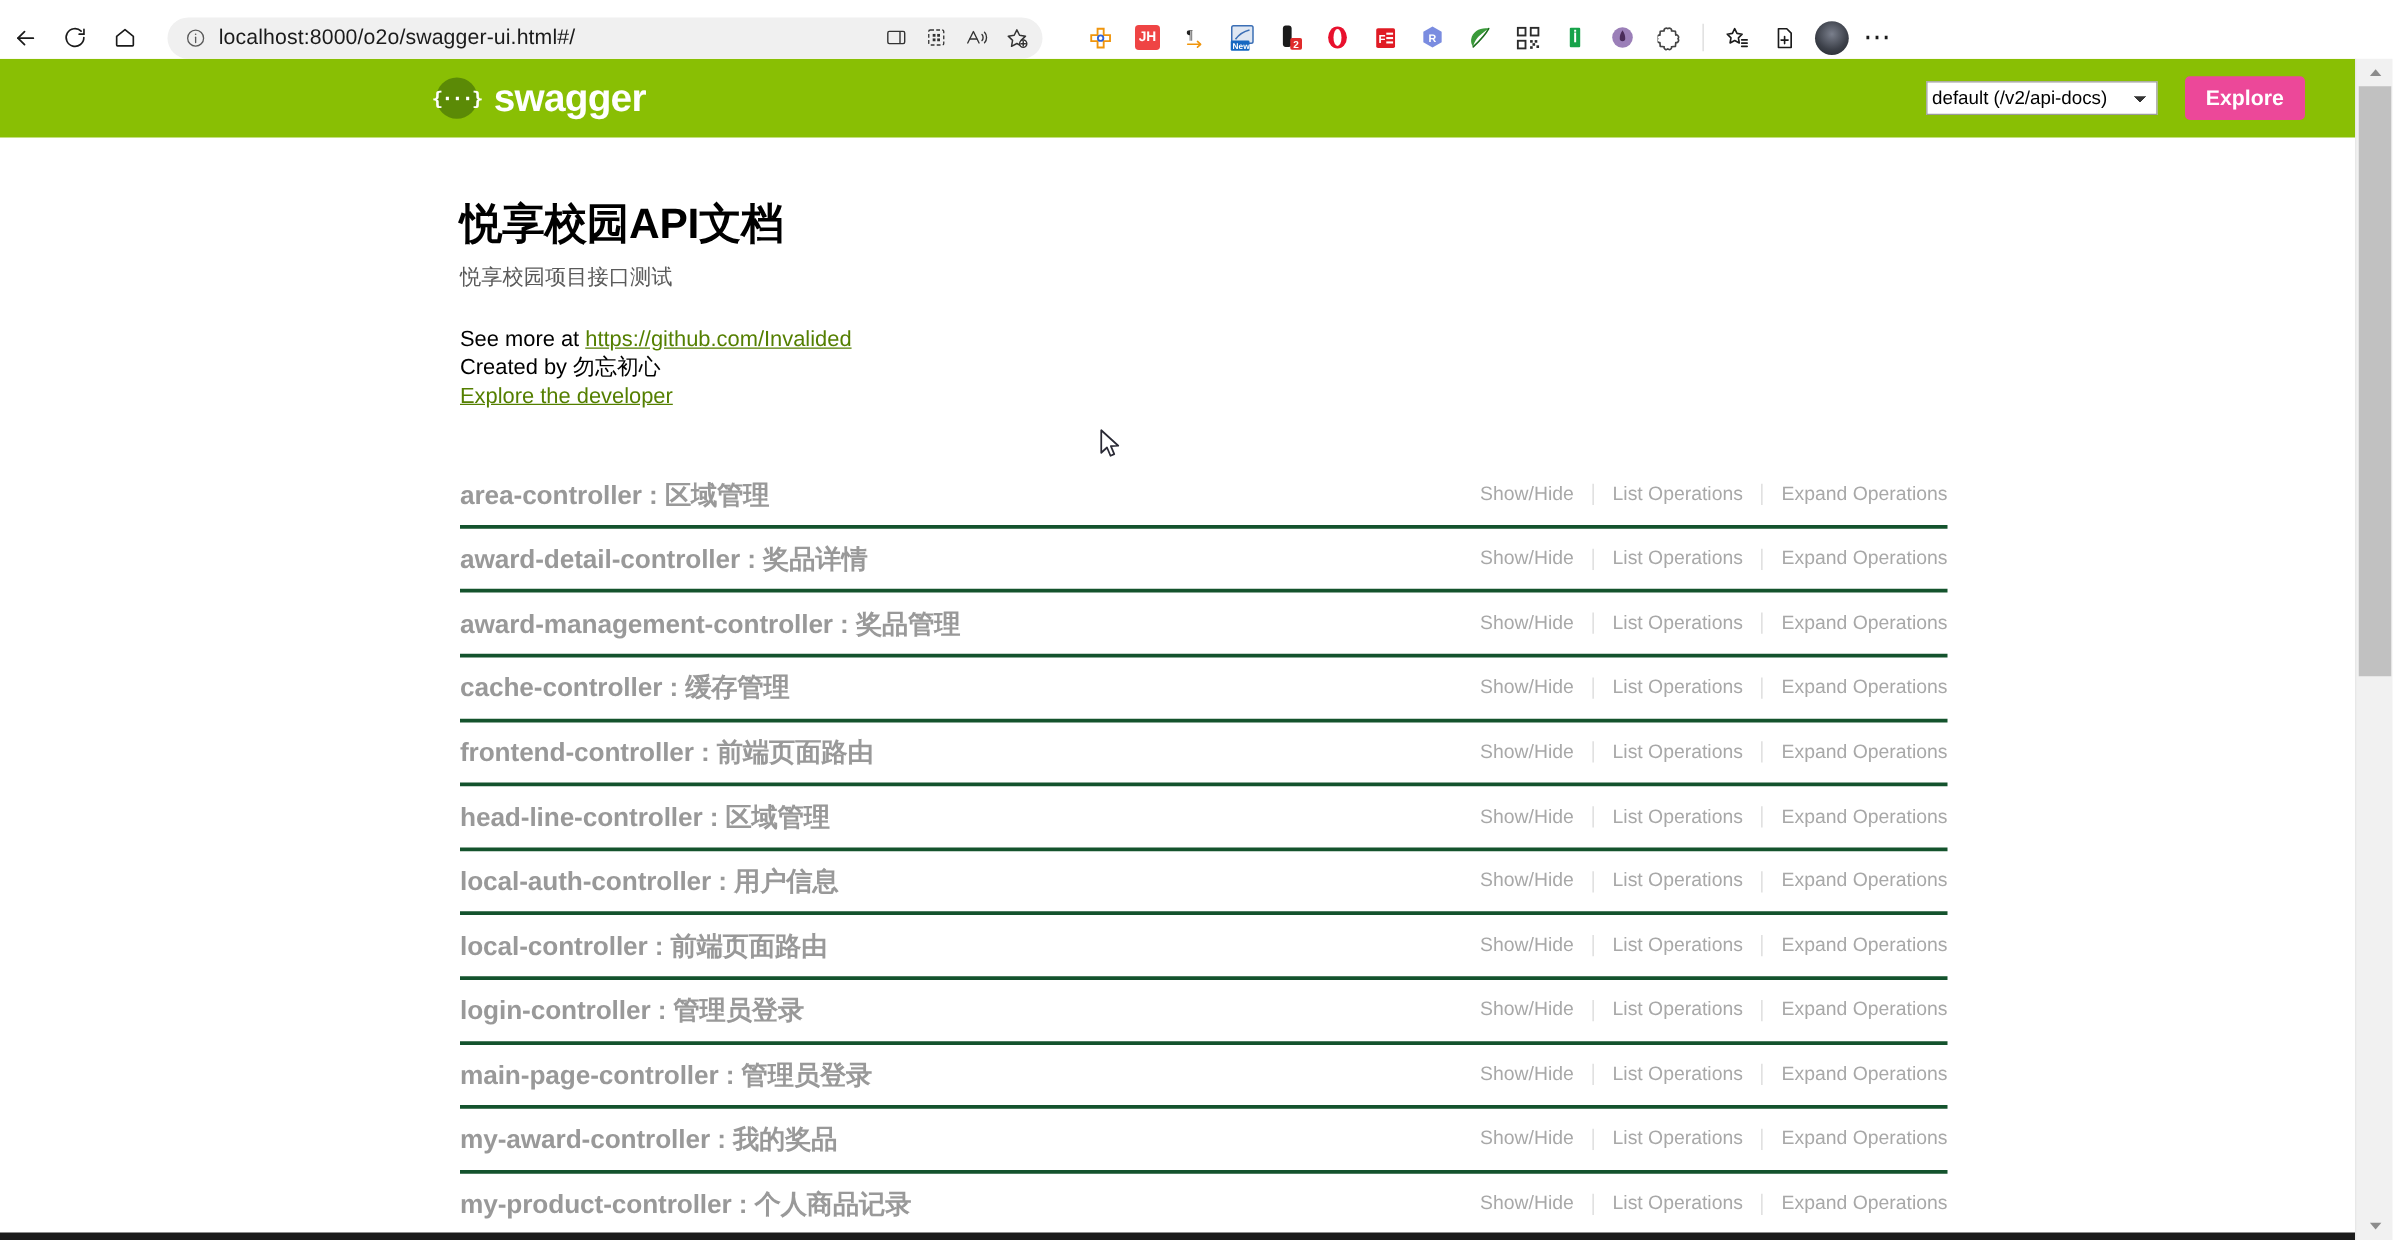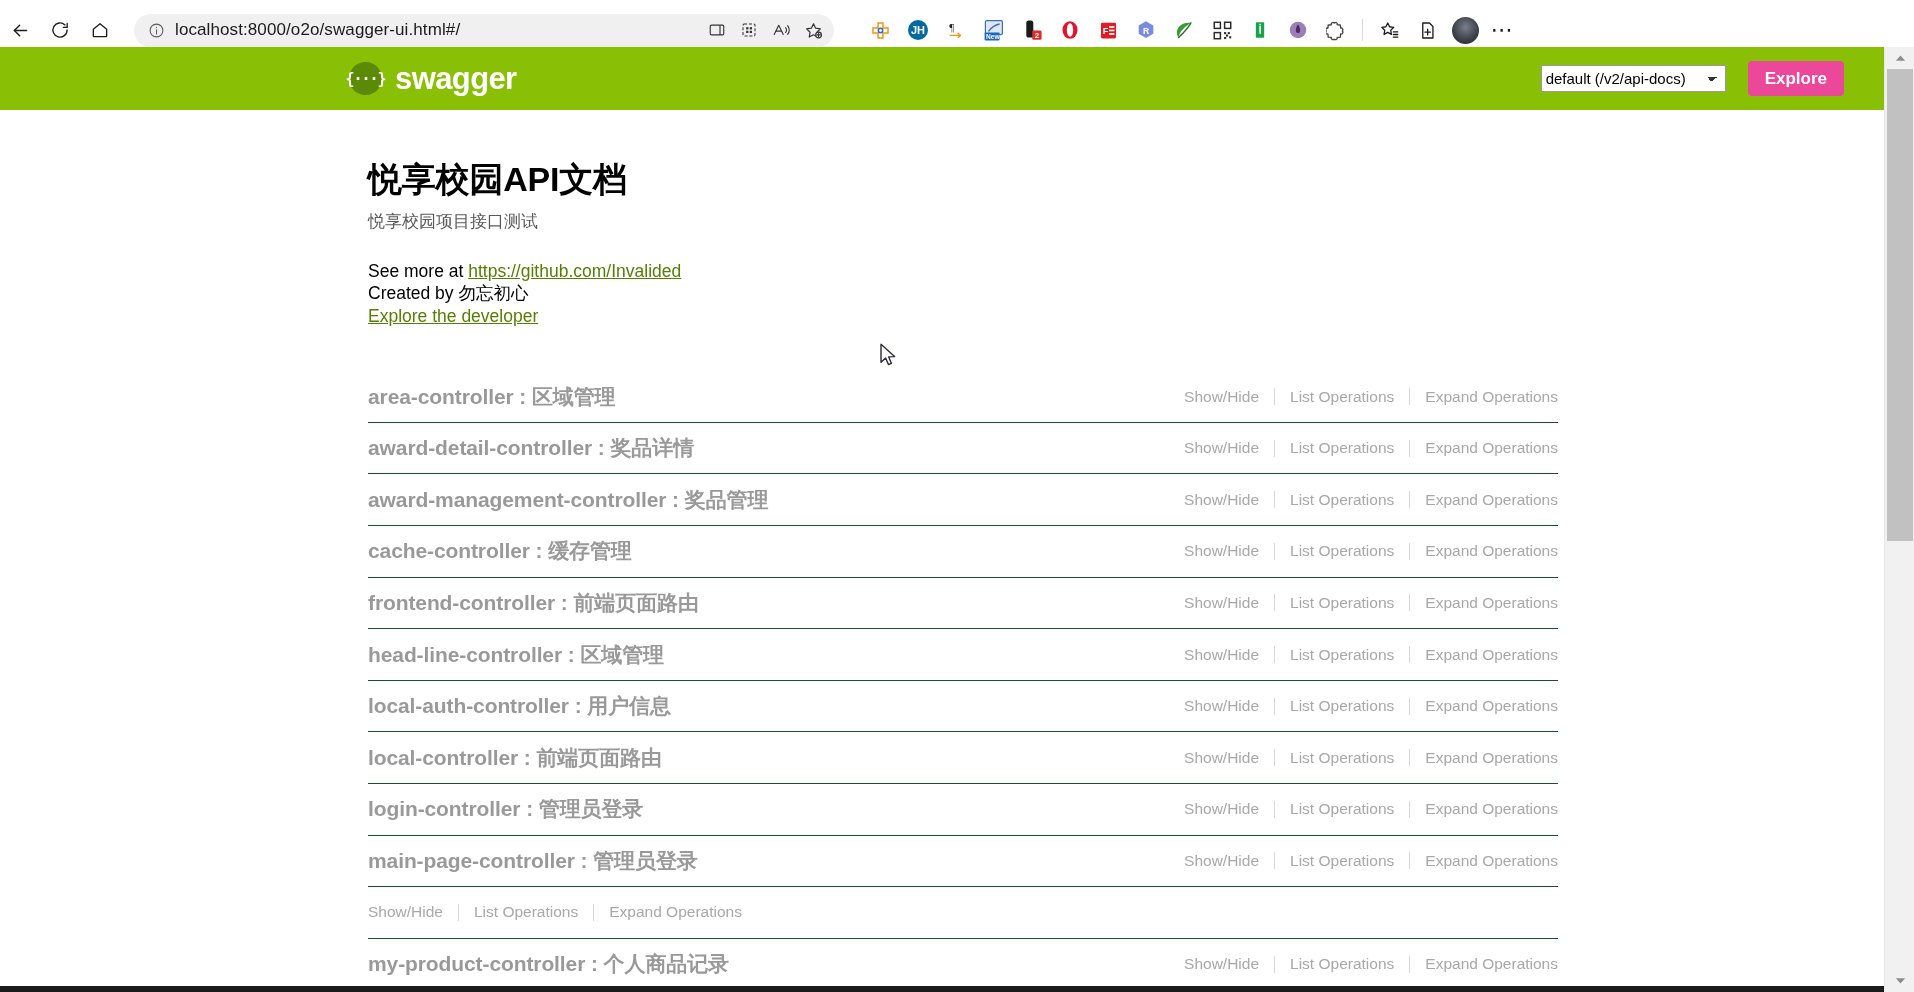--- a/index.html
+++ b/index.html
@@ -92,21 +92,21 @@
   }
   .doc-sub{font-size:17px;color:#5a5a5a;margin:10px 0 0 0;line-height:1.3;}
   .doc-meta{margin-top:27px;font-size:17.5px;color:#000;line-height:1.27;}
   .doc-meta a{color:#547f00;text-decoration:underline;}
   .contact-line{margin-top:1px;font-size:17.5px;line-height:1.27;}
   .contact-line a{color:#547f00;text-decoration:underline;}
   
   .resources{margin-top:44px;margin-left:351px;width:1190px;}
   .res-row{
     height:51.6px;display:flex;align-items:center;justify-content:space-between;
-    border-bottom:1px solid #14532d;box-sizing:border-box;
+    border-bottom:3px solid #14532d;box-sizing:border-box;
   }
   .res-row:first-child{border-top:none;}
   .res-name{
     font-size:21px;font-weight:bold;color:#999999;letter-spacing:-0.1px;
     white-space:nowrap;
   }
   .res-ops{display:flex;align-items:center;font-size:15.5px;color:#a8a8a8;}
   .res-ops a{color:#a8a8a8;text-decoration:none;cursor:pointer;white-space:nowrap;}
   .op-div{width:1px;height:17px;background:#d8d8d8;margin:0 15px;}
   
@@ -205,21 +205,21 @@
   <div class="ext-strip">
 
     <div class="ext">
       <svg width="21" height="21" viewBox="0 0 24 24" fill="none" stroke="#f0950c" stroke-width="1.7">
         <path d="M9.2 3.4h5.6v5.8h5.8v5.6h-5.8v5.8H9.2v-5.8H3.4V9.2h5.8z"></path>
         <circle cx="12" cy="12" r="2.5" stroke="#2f63d8"></circle>
         </svg>
     </div>
 
     <div class="ext">
-      <span class="ext-sq" style="background:#0369a1;border-radius:10px;">JH</span>
+      <span class="ext-sq" style="background:#ef4444;">JH</span>
     </div>
 
     <div class="ext">
       <svg width="20" height="22" viewBox="0 0 24 24" fill="none">
         <text x="4" y="13" font-size="13" font-family="Liberation Serif,serif" fill="#222">¶</text>
         <path d="M5 18.5h12" stroke="#f0950c" stroke-width="1.6" stroke-linecap="round"></path>
         <path d="M14.4 15.8l3 2.7-3 2.7" stroke="#f0950c" stroke-width="1.6" fill="none" stroke-linecap="round" stroke-linejoin="round"></path>
         </svg>
     </div>
 
@@ -452,20 +452,21 @@
           <div class="res-name">main-page-controller : 管理员登录</div>
           <div class="res-ops">
             <a href="#">Show/Hide</a>
             <span class="op-div"></span>
             <a href="#">List Operations</a>
             <span class="op-div"></span>
             <a href="#">Expand Operations</a>
           </div>
         </div>
         <div class="res-row">
+          <div class="res-name">my-award-controller : 我的奖品</div>
           <div class="res-ops">
             <a href="#">Show/Hide</a>
             <span class="op-div"></span>
             <a href="#">List Operations</a>
             <span class="op-div"></span>
             <a href="#">Expand Operations</a>
           </div>
         </div>
         <div class="res-row">
           <div class="res-name">my-product-controller : 个人商品记录</div>

